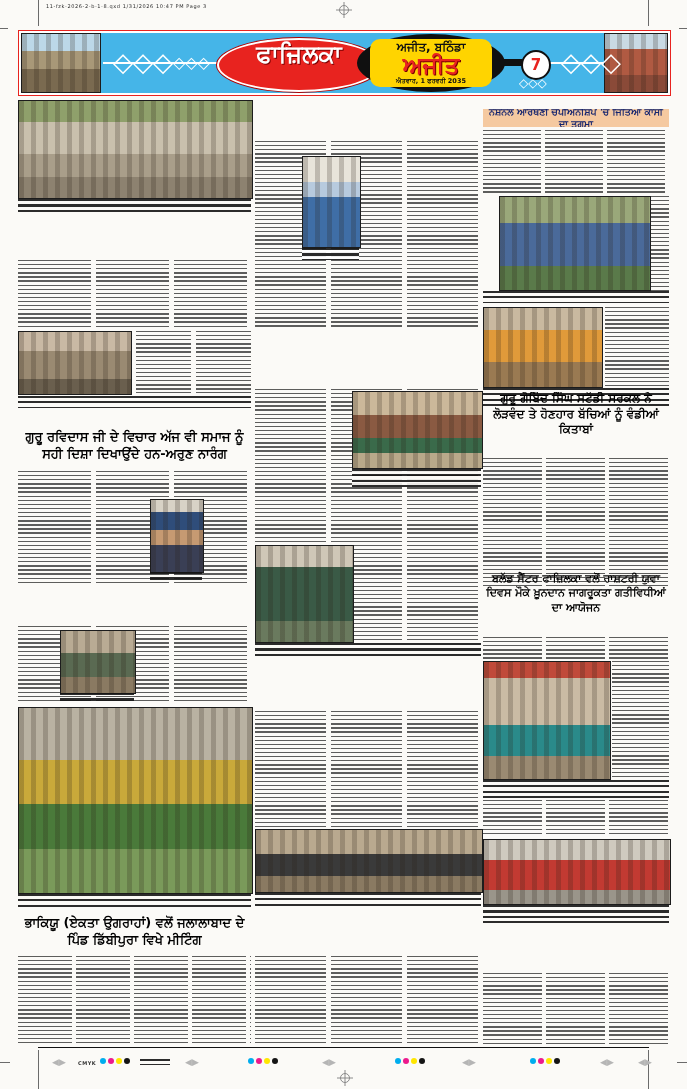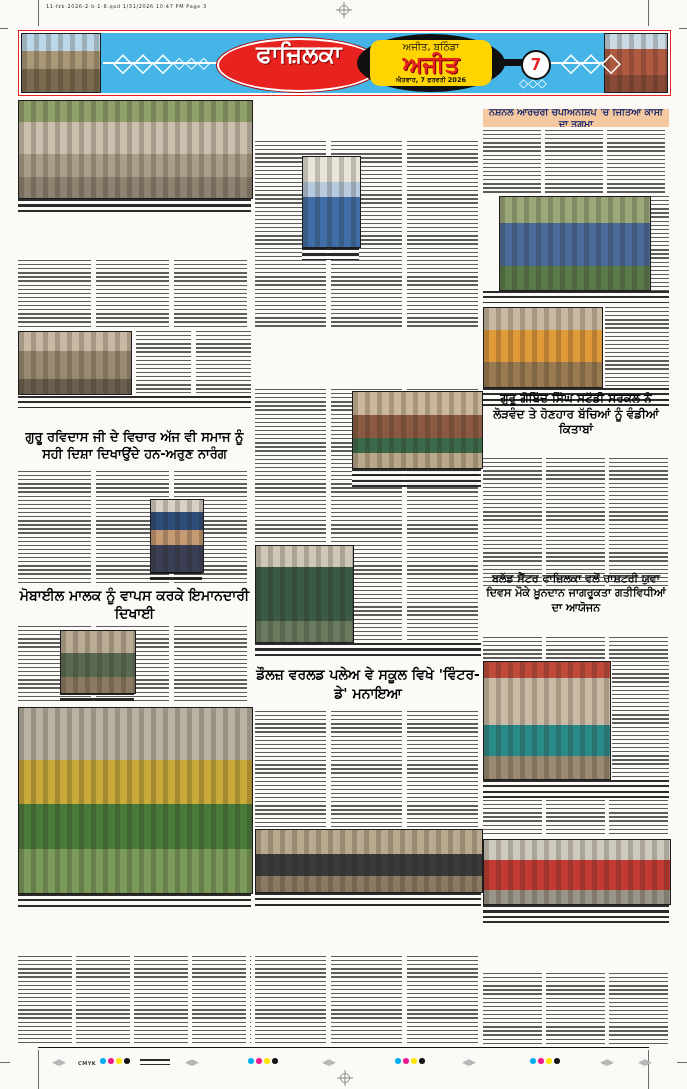--- a/index.html
+++ b/index.html
@@ -14,21 +14,21 @@
   .mh{border:1.5px solid var(--accent-red,#e8231f);background:#fff;}
   .mh-in{position:absolute;inset:2px;background:var(--band-blue,#45b5e8);overflow:hidden;}
   .mh-photo{position:absolute;top:0;bottom:0;border:0;}
   .orn{position:absolute;color:#fff;font-weight:bold;line-height:1;user-select:none;}
   .mh-line{position:absolute;height:2px;background:#fff;}
   .ed-oval{position:absolute;background:var(--accent-red,#e8231f);border:2px solid #ffffff;border-radius:50%;
            box-shadow:0 0 0 1px #b00000;display:flex;align-items:flex-start;justify-content:center;}
   .ed-oval span{color:#fff;font-weight:bold;font-size:24px;text-shadow:1px 1px 0 #7a0000;}
   .ttl-oval{position:absolute;background:#101010;border-radius:50%;display:flex;align-items:center;justify-content:center;}
   .ttl-band{background:var(--brand-yellow,#ffd400);border-radius:10px;width:82%;text-align:center;padding:1px 0;}
-  .ttl-tag{font-size:10px;font-weight:normal;color:#101010;line-height:1.2;}
+  .ttl-tag{font-size:12px;font-weight:bold;color:#101010;line-height:1.2;}
   .ttl-name{font-size:23px;font-weight:bold;color:var(--accent-red,#e8231f);line-height:1.0;text-shadow:1px 1px 0 #7a0000;}
   .ttl-date{font-size:6.5px;font-weight:bold;color:#101010;line-height:1.3;}
   .pg-circle{position:absolute;background:#fff;border:2px solid #101010;border-radius:50%;
              display:flex;align-items:center;justify-content:center;font-size:15px;font-weight:bold;
              color:var(--accent-red,#e8231f);}
   .pg-stub{position:absolute;background:#101010;}
   
   .hl{font-weight:bold;color:#000;text-align:center;display:flex;align-items:center;justify-content:center;
       line-height:1.3;overflow:hidden;}
   .subhl{font-weight:bold;text-align:center;display:flex;align-items:center;justify-content:center;
@@ -84,70 +84,69 @@
 
       <div class="ed-oval" style="left:196px;top:5px;width:160px;height:50px">
         <span>ਫਾਜ਼ਿਲਕਾ</span>
       </div>
 
       <div class="pg-stub" style="left:468px;top:26px;width:46px;height:7px"></div>
       <div class="ttl-oval" style="left:336px;top:1px;width:148px;height:58px">
         <div class="ttl-band">
           <div class="ttl-tag">ਅਜੀਤ, ਬਠਿੰਡਾ</div>
           <div class="ttl-name">ਅਜੀਤ</div>
-          <div class="ttl-date">ਐਤਵਾਰ, 7 ਫਰਵਰੀ 2026</div>
+          <div class="ttl-date">ਐਤਵਾਰ, 1 ਫਰਵਰੀ 2035</div>
         </div>
       </div>
       <div class="pg-circle" style="left:500px;top:17px;width:26px;height:26px">7</div>
     </div>
   </div>
 
   <div class="abs ph" style="left:18px;top:100px;width:233px;height:97px;background:linear-gradient(180deg,#8fa06b 0 22%,#c9c0ad 22% 55%,#a99e8a 55% 78%,#8d8270 78%)"></div>
   <div class="abs cap" style="left:18px;top:199px;width:233px;height:14px"></div>
 
   <div class="abs tx" style="left:18px;top:260px;width:233px;height:69px;--col:73px;--gut:5px"></div>
 
   <div class="abs ph" style="left:18px;top:331px;width:112px;height:62px;background:linear-gradient(180deg,#c9b9a4 0 30%,#9a8a72 30% 75%,#6a5f4e 75%)"></div>
   <div class="abs tx" style="left:136px;top:331px;width:115px;height:62px;--col:55px;--gut:5px"></div>
   <div class="abs cap" style="left:18px;top:396px;width:233px;height:12px"></div>
 
   <div class="abs hl" style="left:18px;top:423px;width:233px;height:45px;font-size:13px">ਗੁਰੂ ਰਵਿਦਾਸ ਜੀ ਦੇ ਵਿਚਾਰ ਅੱਜ ਵੀ ਸਮਾਜ ਨੂੰ ਸਹੀ ਦਿਸ਼ਾ ਦਿਖਾਉਂਦੇ ਹਨ-ਅਰੁਣ ਨਾਰੰਗ</div>
   <div class="abs tx" style="left:18px;top:471px;width:233px;height:112px;--col:73px;--gut:5px"></div>
   <div class="abs ph" style="left:150px;top:499px;width:52px;height:72px;background:linear-gradient(180deg,#d8d2c6 0 16%,#2f4d7a 16% 42%,#c69a72 42% 62%,#3a3f55 62%)"></div>
   <div class="abs cap" style="left:150px;top:572px;width:52px;height:8px"></div>
 
-  <div class="abs hl" style="left:18px;top:585px;width:233px;height:38px;font-size:14px">ਮੋਬਾਈਲ ਮਾਲਕ ਨੂੰ ਵਾਪਸ ਕਰਕੇ ਇਮਾਨਦਾਰੀ ਦਿਖਾਈ</div>
   <div class="abs tx" style="left:18px;top:626px;width:233px;height:77px;--col:73px;--gut:5px"></div>
   <div class="abs ph" style="left:60px;top:630px;width:74px;height:62px;background:linear-gradient(180deg,#b9ab94 0 35%,#5a6a52 35% 75%,#8a7a62 75%)"></div>
   <div class="abs cap" style="left:60px;top:693px;width:74px;height:8px"></div>
 
   <div class="abs ph" style="left:18px;top:707px;width:233px;height:185px;background:linear-gradient(180deg,#b9b2a2 0 28%,#c9a93a 28% 52%,#4a7a3a 52% 76%,#7a9a5a 76%)"></div>
   <div class="abs cap" style="left:18px;top:894px;width:233px;height:14px"></div>
 
+  <div class="abs hl" style="left:18px;top:910px;width:233px;height:43px;font-size:13px">ਭਾਕਿਯੂ (ਏਕਤਾ ਉਗਰਾਹਾਂ) ਵਲੋਂ ਜਲਾਲਾਬਾਦ ਦੇ ਪਿੰਡ ਡਿੱਬੀਪੁਰਾ ਵਿਖੇ ਮੀਟਿੰਗ</div>
   <div class="abs tx" style="left:18px;top:956px;width:233px;height:89px;--col:54px;--gut:4px"></div>
 
   <div class="abs tx" style="left:255px;top:141px;width:226px;height:188px;--col:71px;--gut:5px"></div>
   <div class="abs ph" style="left:302px;top:156px;width:57px;height:90px;background:linear-gradient(180deg,#e8e4da 0 28%,#b7cade 28% 45%,#3f6ea6 45%)"></div>
   <div class="abs cap" style="left:302px;top:248px;width:57px;height:12px;background-color:#fff"></div>
 
   <div class="abs tx" style="left:255px;top:389px;width:226px;height:252px;--col:71px;--gut:5px"></div>
   <div class="abs ph" style="left:352px;top:391px;width:129px;height:76px;background:linear-gradient(180deg,#cbb89a 0 30%,#8a5a42 30% 60%,#3a6a4a 60% 80%,#b9a98a 80%)"></div>
   <div class="abs cap" style="left:352px;top:469px;width:129px;height:18px;background-color:#fbfaf7"></div>
   <div class="abs ph" style="left:255px;top:545px;width:97px;height:96px;background:linear-gradient(180deg,#cfc7b7 0 22%,#3a5a46 22% 78%,#6a7a5e 78%)"></div>
   <div class="abs cap" style="left:255px;top:643px;width:226px;height:13px;background-color:#fbfaf7"></div>
 
-  <div class="abs hl" style="left:255px;top:659px;width:226px;height:49px;font-size:14px">ਡੌਲਜ਼ ਵਰਲਡ ਪਲੇਅ ਵੇ ਸਕੂਲ ਵਿਖੇ 'ਵਿੰਟਰ-ਡੇ' ਮਨਾਇਆ</div>
   <div class="abs tx" style="left:255px;top:711px;width:226px;height:116px;--col:71px;--gut:5px"></div>
 
   <div class="abs ph" style="left:255px;top:829px;width:226px;height:62px;background:linear-gradient(180deg,#b9a98f 0 38%,#3a3a3a 38% 74%,#8a7a62 74%)"></div>
   <div class="abs cap" style="left:255px;top:893px;width:226px;height:16px"></div>
 
   <div class="abs tx" style="left:255px;top:956px;width:226px;height:89px;--col:71px;--gut:5px"></div>
 
-  <div class="abs subhl" style="left:483px;top:109px;width:186px;height:18px;font-size:9.5px">ਨੈਸ਼ਨਲ ਆਰਚਰੀ ਚੈਂਪੀਅਨਸ਼ਿਪ 'ਚ ਜਿੱਤਿਆ ਕਾਂਸੀ ਦਾ ਤਗਮਾ</div>
+  <div class="abs subhl" style="left:483px;top:109px;width:186px;height:18px;font-size:9.5px">ਨੈਸ਼ਨਲ ਆਰਥਣੀ ਚੈਂਪੀਅਨਸ਼ਿਪ 'ਚ ਜਿੱਤਿਆ ਕਾਂਸੀ ਦਾ ਤਗਮਾ</div>
   <div class="abs tx" style="left:483px;top:130px;width:186px;height:64px;--col:58px;--gut:4px"></div>
   <div class="abs tx" style="left:651px;top:196px;width:18px;height:95px;--col:18px;--gut:0px"></div>
   <div class="abs ph" style="left:499px;top:196px;width:150px;height:93px;background:linear-gradient(180deg,#9aa87a 0 28%,#4a6a9a 28% 74%,#5a7a4a 74%)"></div>
   <div class="abs cap" style="left:483px;top:291px;width:186px;height:12px"></div>
 
   <div class="abs ph" style="left:483px;top:307px;width:118px;height:79px;background:linear-gradient(180deg,#c9b9a0 0 28%,#e09a3a 28% 68%,#9a7a52 68%)"></div>
   <div class="abs tx" style="left:605px;top:307px;width:64px;height:79px;--col:64px;--gut:0px"></div>
   <div class="abs cap" style="left:483px;top:388px;width:186px;height:19px"></div>
 
   <div class="abs hl" style="left:483px;top:392px;width:186px;height:45px;font-size:12px">ਗੁਰੂ ਗੋਬਿੰਦ ਸਿੰਘ ਸਟੱਡੀ ਸਰਕਲ ਨੇ ਲੋੜਵੰਦ ਤੇ ਹੋਣਹਾਰ ਬੱਚਿਆਂ ਨੂੰ ਵੰਡੀਆਂ ਕਿਤਾਬਾਂ</div>

